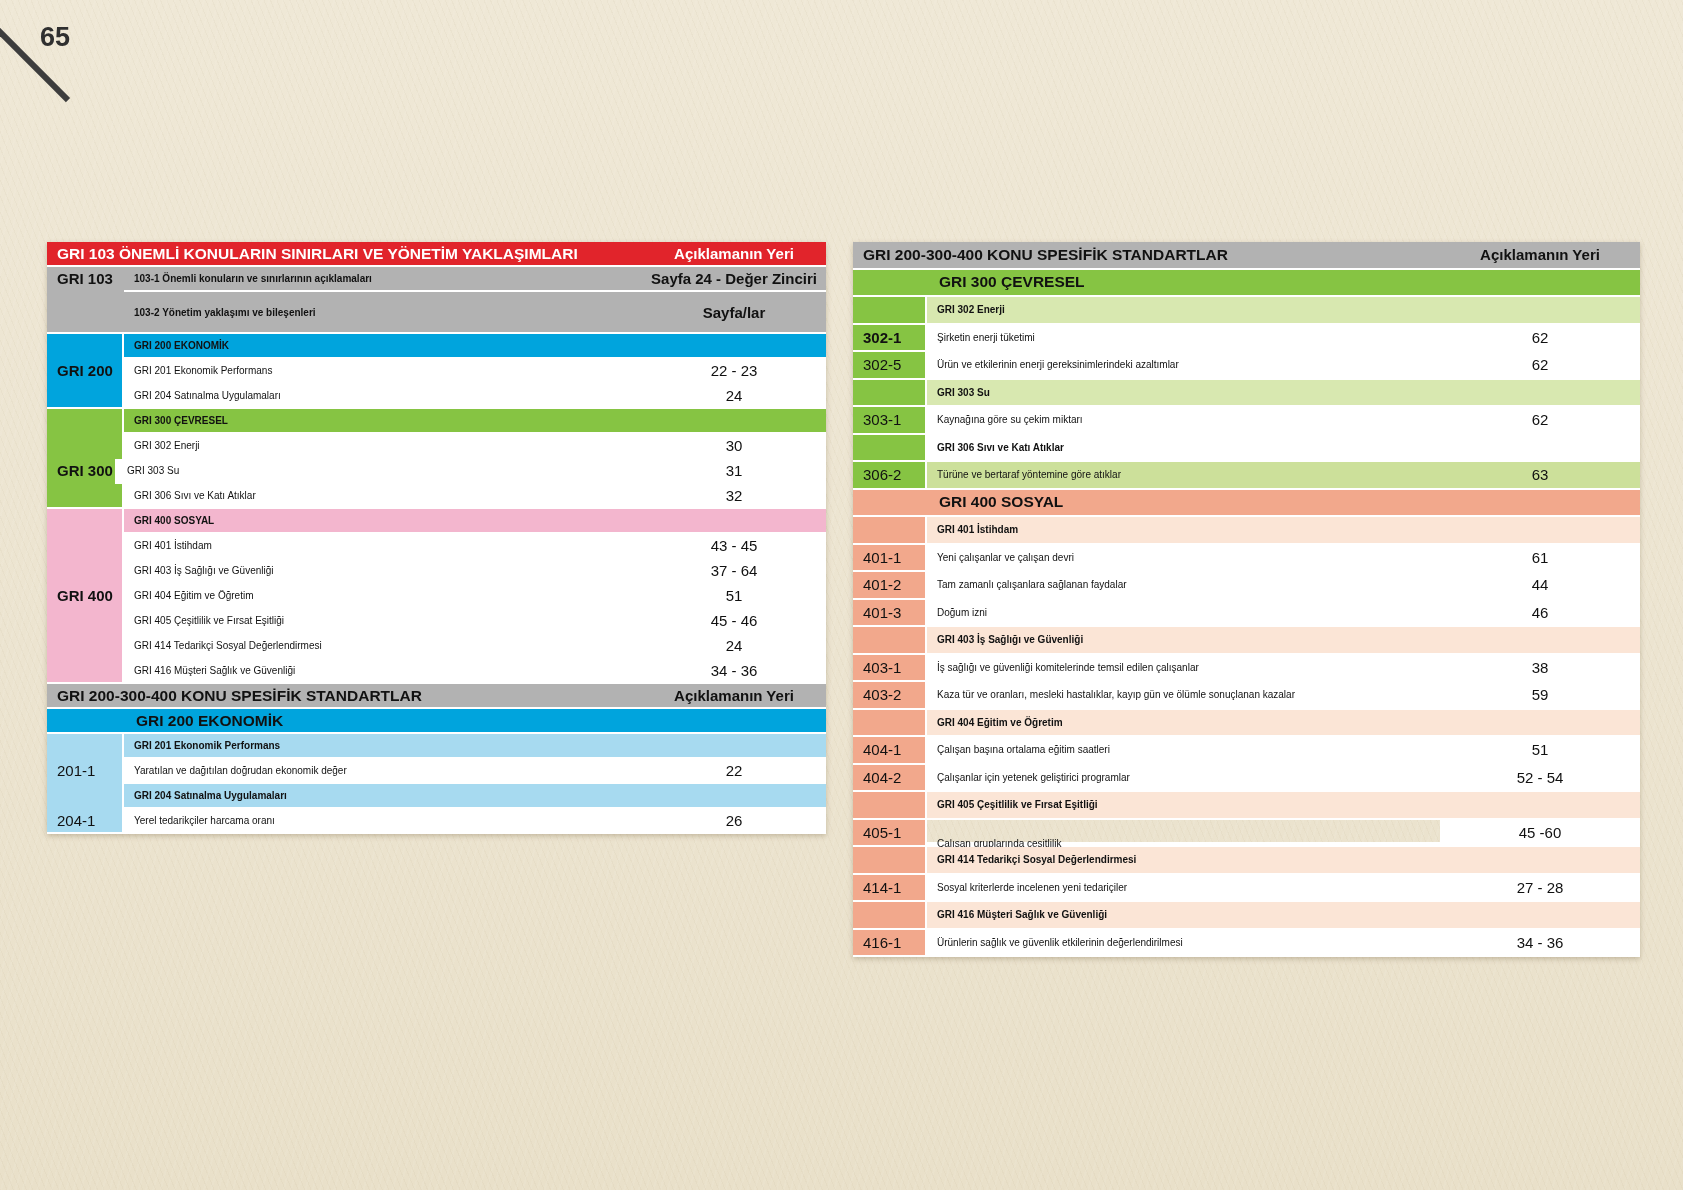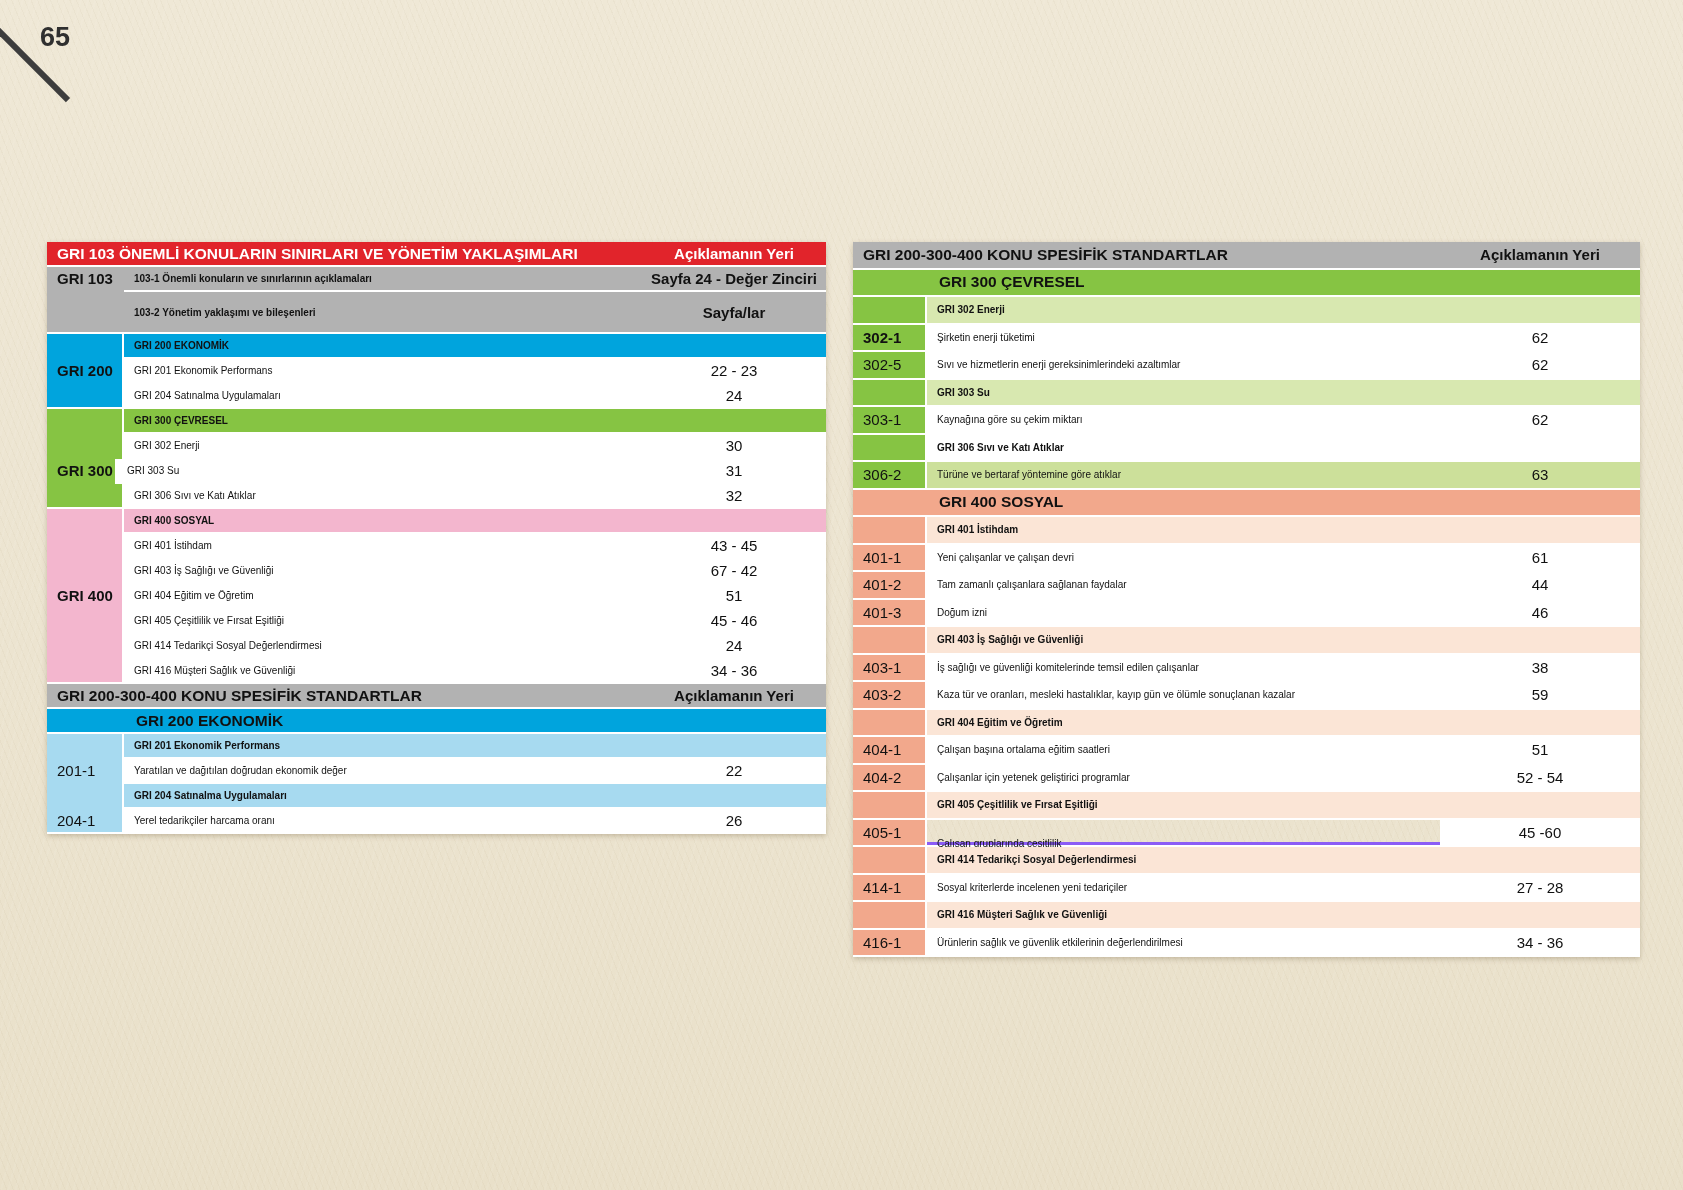--- a/index.html
+++ b/index.html
@@ -109,21 +109,21 @@
       <div class="trow" style="height: 25px;">
         <div class="cell-label" style="width: 75px; background: rgb(243, 182, 206); border-bottom: 2px solid rgb(243, 182, 206);"></div>
         <div class="cell-divider" style="width: 2px; background: rgb(255, 255, 255); border-bottom: 2px solid rgb(255, 255, 255);"></div>
         <div class="cell-text" style="background: rgb(255, 255, 255); border-bottom: 2px solid rgb(255, 255, 255);">GRI 401 İstihdam</div>
         <div class="cell-value" style="width: 184px; background: rgb(255, 255, 255); border-bottom: 2px solid rgb(255, 255, 255);">43 - 45</div>
       </div>
       <div class="trow" style="height: 25px;">
         <div class="cell-label" style="width: 75px; background: rgb(243, 182, 206); border-bottom: 2px solid rgb(243, 182, 206);"></div>
         <div class="cell-divider" style="width: 2px; background: rgb(255, 255, 255); border-bottom: 2px solid rgb(255, 255, 255);"></div>
         <div class="cell-text" style="background: rgb(255, 255, 255); border-bottom: 2px solid rgb(255, 255, 255);">GRI 403 İş Sağlığı ve Güvenliği</div>
-        <div class="cell-value" style="width: 184px; background: rgb(255, 255, 255); border-bottom: 2px solid rgb(255, 255, 255);">67 - 42</div>
+        <div class="cell-value" style="width: 184px; background: rgb(255, 255, 255); border-bottom: 2px solid rgb(255, 255, 255);">37 - 64</div>
       </div>
       <div class="trow" style="height: 25px;">
         <div class="cell-label bold" style="width: 75px; background: rgb(243, 182, 206); border-bottom: 2px solid rgb(243, 182, 206);">GRI 400</div>
         <div class="cell-divider" style="width: 2px; background: rgb(255, 255, 255); border-bottom: 2px solid rgb(255, 255, 255);"></div>
         <div class="cell-text" style="background: rgb(255, 255, 255); border-bottom: 2px solid rgb(255, 255, 255);">GRI 404 Eğitim ve Öğretim</div>
         <div class="cell-value" style="width: 184px; background: rgb(255, 255, 255); border-bottom: 2px solid rgb(255, 255, 255);">51</div>
       </div>
       <div class="trow" style="height: 25px;">
         <div class="cell-label" style="width: 75px; background: rgb(243, 182, 206); border-bottom: 2px solid rgb(243, 182, 206);"></div>
         <div class="cell-divider" style="width: 2px; background: rgb(255, 255, 255); border-bottom: 2px solid rgb(255, 255, 255);"></div>
@@ -190,21 +190,21 @@
       </div>
       <div class="trow" style="height: 27.5px;">
         <div class="cell-label" style="width: 72px; background: rgb(134, 196, 67); border-bottom: 2px solid rgb(255, 255, 255); font-weight: bold;">302-1</div>
         <div class="cell-divider" style="width: 2px; background: rgb(255, 255, 255); border-bottom: 2px solid rgb(255, 255, 255);"></div>
         <div class="cell-text" style="background: rgb(255, 255, 255); border-bottom: 2px solid rgb(255, 255, 255);">Şirketin enerji tüketimi</div>
         <div class="cell-value" style="width: 200px; background: rgb(255, 255, 255); border-bottom: 2px solid rgb(255, 255, 255);">62</div>
       </div>
       <div class="trow" style="height: 27.5px;">
         <div class="cell-label" style="width: 72px; background: rgb(134, 196, 67); border-bottom: 2px solid rgb(255, 255, 255);">302-5</div>
         <div class="cell-divider" style="width: 2px; background: rgb(255, 255, 255); border-bottom: 2px solid rgb(255, 255, 255);"></div>
-        <div class="cell-text" style="background: rgb(255, 255, 255); border-bottom: 2px solid rgb(255, 255, 255);">Sıvı ve hizmetlerin enerji gereksinimlerindeki azaltımlar</div>
+        <div class="cell-text" style="background: rgb(255, 255, 255); border-bottom: 2px solid rgb(255, 255, 255);">Ürün ve etkilerinin enerji gereksinimlerindeki azaltımlar</div>
         <div class="cell-value" style="width: 200px; background: rgb(255, 255, 255); border-bottom: 2px solid rgb(255, 255, 255);">62</div>
       </div>
       <div class="trow" style="height: 27.5px;">
         <div class="cell-label" style="width: 72px; background: rgb(134, 196, 67); border-bottom: 2px solid rgb(255, 255, 255);"></div>
         <div class="cell-divider" style="width: 2px; background: rgb(255, 255, 255); border-bottom: 2px solid rgb(255, 255, 255);"></div>
         <div class="cell-text bold" style="background: rgb(216, 232, 176); border-bottom: 2px solid rgb(255, 255, 255);">GRI 303 Su</div>
         <div class="cell-value" style="width: 200px; background: rgb(216, 232, 176); border-bottom: 2px solid rgb(255, 255, 255);"></div>
       </div>
       <div class="trow" style="height: 27.5px;">
         <div class="cell-label" style="width: 72px; background: rgb(134, 196, 67); border-bottom: 2px solid rgb(255, 255, 255);">303-1</div>
@@ -289,21 +289,21 @@
       </div>
       <div class="trow" style="height: 27.5px;">
         <div class="cell-label" style="width: 72px; background: rgb(242, 168, 140); border-bottom: 2px solid rgb(255, 255, 255);"></div>
         <div class="cell-divider" style="width: 2px; background: rgb(255, 255, 255); border-bottom: 2px solid rgb(255, 255, 255);"></div>
         <div class="cell-text bold" style="background: rgb(251, 229, 214); border-bottom: 2px solid rgb(255, 255, 255);">GRI 405 Çeşitlilik ve Fırsat Eşitliği</div>
         <div class="cell-value" style="width: 200px; background: rgb(251, 229, 214); border-bottom: 2px solid rgb(255, 255, 255);"></div>
       </div>
       <div class="trow" style="height: 27.5px;">
         <div class="cell-label" style="width: 72px; background: rgb(242, 168, 140); border-bottom: 2px solid rgb(255, 255, 255);">405-1</div>
         <div class="cell-divider" style="width: 2px; background: rgb(255, 255, 255); border-bottom: 2px solid rgb(255, 255, 255);"></div>
-        <div class="cell-text" style="background: #8b5cf6; border-bottom: 2px solid rgb(255, 255, 255); margin-top: 22px;">Çalışan gruplarında çeşitlilik</div>
+        <div class="cell-text" style="background: #ffffff; border-bottom: 2px solid rgb(255, 255, 255); margin-top: 22px;">Çalışan gruplarında çeşitlilik</div>
         <div class="cell-value" style="width: 200px; background: rgb(255, 255, 255); border-bottom: 2px solid rgb(255, 255, 255);">45 -60</div>
       </div>
       <div class="trow" style="height: 27.5px;">
         <div class="cell-label" style="width: 72px; background: rgb(242, 168, 140); border-bottom: 2px solid rgb(255, 255, 255);"></div>
         <div class="cell-divider" style="width: 2px; background: rgb(255, 255, 255); border-bottom: 2px solid rgb(255, 255, 255);"></div>
         <div class="cell-text bold" style="background: rgb(251, 229, 214); border-bottom: 2px solid rgb(255, 255, 255);">GRI 414 Tedarikçi Sosyal Değerlendirmesi</div>
         <div class="cell-value" style="width: 200px; background: rgb(251, 229, 214); border-bottom: 2px solid rgb(255, 255, 255);"></div>
       </div>
       <div class="trow" style="height: 27.5px;">
         <div class="cell-label" style="width: 72px; background: rgb(242, 168, 140); border-bottom: 2px solid rgb(255, 255, 255);">414-1</div>

